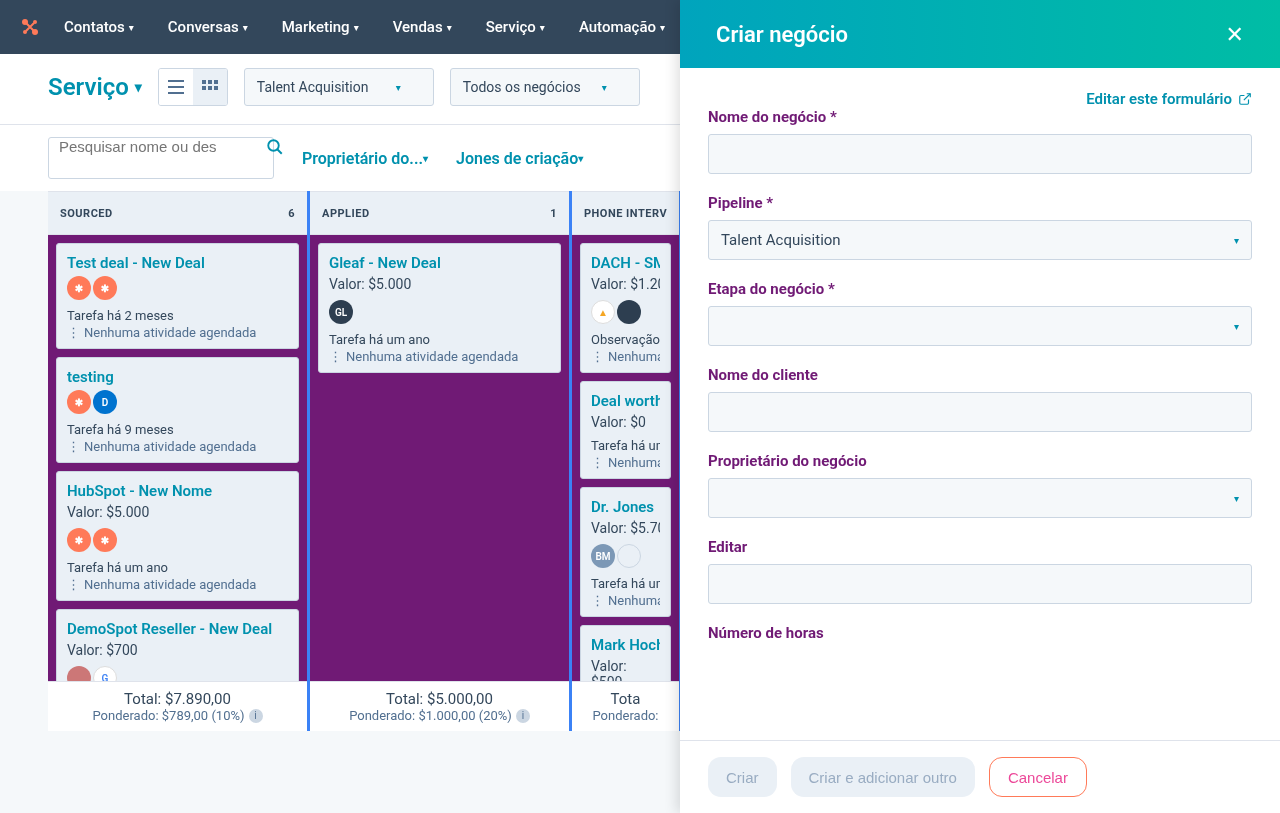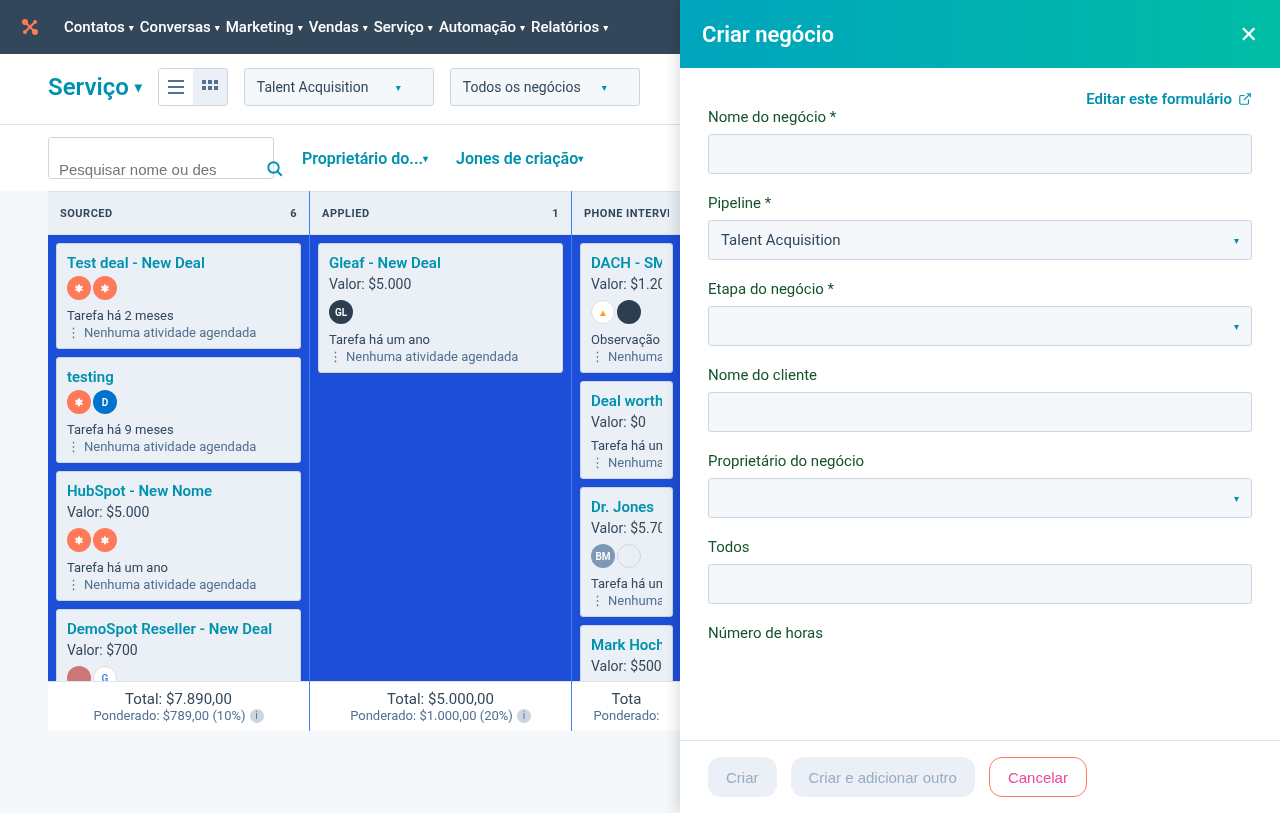--- a/index.html
+++ b/index.html
@@ -1,40 +1,40 @@
 <!DOCTYPE html>
 <html><head>
 <meta charset="utf-8">
 <style>
 *{box-sizing:border-box;margin:0;padding:0}
 body{font-family:-apple-system,BlinkMacSystemFont,"Segoe UI",Roboto,sans-serif;font-size:14px;color:#33475b;background:#f5f8fa;width:1280px;height:813px;overflow:hidden;position:relative}
 
 .topnav{height:54px;background:#33475b;display:flex;align-items:center;padding:0 16px;color:#fff}
 .logo{width:28px;height:28px;margin-right:20px;display:flex;align-items:center;justify-content:center}
 .logo svg{fill:#ff7a59}
-.nav-items{display:flex;gap:6px}
+.nav-items{display:flex;gap:34px}
 .nav-item{display:flex;align-items:center;gap:4px;cursor:pointer;font-weight:500;font-size:15px}
 .chev{font-size:10px}
 
 .hdr{background:#fff;padding:14px 48px 18px 48px;display:flex;align-items:center;gap:16px;border-bottom:1px solid #dfe3eb}
 .page-title{color:#0091ae;font-size:24px;font-weight:600;display:flex;align-items:center;gap:6px}
 .view-toggle{display:flex;border:1px solid #cbd6e2;border-radius:3px;overflow:hidden}
 .view-btn{width:34px;height:36px;display:flex;align-items:center;justify-content:center;background:#fff;cursor:pointer}
 .view-btn.active{background:#eaf0f6}
 .view-btn svg{fill:#516f90}
 .pipe-select{height:38px;border:1px solid #cbd6e2;border-radius:3px;background:#f5f8fa;padding:0 32px 0 12px;min-width:190px;display:flex;align-items:center;justify-content:space-between;cursor:pointer;gap:10px;color:#33475b}
 
 .filter-row{background:#fff;padding:12px 48px;display:flex;align-items:center;gap:28px}
-.search-wrap{display:flex;align-items:flex-end;border:1px solid #cbd6e2;border-radius:3px;height:42px;width:226px;padding:0 10px;gap:8px}
+.search-wrap{display:flex;align-items:flex-start;border:1px solid #cbd6e2;border-radius:3px;height:42px;width:226px;padding:0 10px;gap:8px}
 .search-wrap input{border:none;outline:none;flex:1;font-size:15px;background:transparent}
 .search-ico{width:32px;display:flex;align-items:center;justify-content:center}
 .filter-link{color:#0091ae;font-weight:600;display:flex;align-items:center;gap:0;cursor:pointer;font-size:16px}
 
 .board{display:flex;padding-left:48px;padding-top:0;height:540px;overflow:hidden}
-.col{width:262px;border-right:1px solid #3b82f6;display:flex;flex-direction:column;background:#1d4ed8}
+.col{width:262px;border-right:3px solid #3b82f6;display:flex;flex-direction:column;background:#701a75}
 .col-hdr{height:44px;background:#eaf0f6;border-bottom:1px solid #dfe3eb;border-top:1px solid #dfe3eb;display:flex;align-items:center;justify-content:space-between;padding:0 12px;font-size:11px;font-weight:700;letter-spacing:.5px;color:#33475b}
 .col-body{flex:1;overflow-y:auto;padding:8px}
 .card{background:#eaf0f6;border:1px solid #cbd6e2;border-radius:3px;padding:10px 10px 8px 10px;margin-bottom:8px}
 .card-title{color:#0091ae;font-weight:600;font-size:15px;margin-bottom:4px}
 .card-val{font-size:14px;margin-bottom:8px}
 .avatars{display:flex;gap:2px;margin-bottom:8px}
 .av{width:24px;height:24px;border-radius:50%;background:#516f90;display:flex;align-items:center;justify-content:center;color:#fff;font-size:10px;font-weight:600}
 .av.hs{background:#ff7a59}
 .av.dell{background:#0073cf}
 .av.g{background:#fff;border:1px solid #ddd;color:#4285f4}
@@ -42,27 +42,27 @@
 .av.yw{background:#fff;border:1px solid #ddd;color:#f5a623}
 .task-line{font-size:13px;color:#33475b;margin-bottom:2px}
 .warn-line{font-size:13px;color:#516f90}
 .warn-line::before{content:"⋮";margin-right:4px;color:#516f90}
 .col-foot{border-top:1px solid #dfe3eb;background:#fff;padding:8px 10px;text-align:center}
 .foot-total{font-size:15px}
 .foot-weighted{font-size:13px;color:#516f90;display:flex;align-items:center;justify-content:center;gap:4px}
 .info-ico{width:14px;height:14px;border-radius:50%;background:#cbd6e2;display:inline-flex;align-items:center;justify-content:center;font-size:10px}
 
 .panel{position:absolute;right:0;top:0;width:600px;height:813px;background:#fff;box-shadow:-4px 0 12px rgba(0,0,0,.12);display:flex;flex-direction:column}
-.panel-hdr{height:68px;background:linear-gradient(90deg,#00a4bd,#00bda5);display:flex;align-items:center;justify-content:space-between;padding:0 22px;color:#fff}
+.panel-hdr{height:68px;background:linear-gradient(90deg,#00a4bd,#00bda5);display:flex;align-items:center;justify-content:space-between;padding:0 36px;color:#fff}
 .panel-title{font-size:22px;font-weight:600}
 .close-x{font-size:22px;cursor:pointer;font-weight:300}
 .panel-body{flex:1;overflow-y:auto;padding:22px 28px 10px 28px}
 .edit-link{text-align:right;color:#0091ae;font-weight:600;font-size:15px;display:flex;justify-content:flex-end;align-items:center;gap:6px;cursor:pointer}
 .fld{margin-bottom:20px}
-.fld-label{font-size:15px;font-weight:400;margin-bottom:8px;color:#14532d}
+.fld-label{font-size:15px;font-weight:700;margin-bottom:8px;color:#701a75}
 .fld-input{width:100%;height:40px;border:1px solid #cbd6e2;border-radius:3px;padding:0 12px;font-size:15px;background:#f5f8fa;display:flex;align-items:center;justify-content:space-between}
 .fld-input input{border:none;outline:none;width:100%;background:transparent;font-size:15px}
 .fld-select{cursor:pointer}
 .panel-foot{border-top:1px solid #dfe3eb;padding:16px 28px;display:flex;gap:14px;background:#fff}
 .btn{height:40px;padding:0 18px;border-radius:13px;font-weight:500;font-size:15px;cursor:pointer;display:flex;align-items:center;border:none}
 .btn-disabled{background:#eaf0f6;color:#99acc2;cursor:not-allowed}
 .btn-outline{background:#fff;border:1px solid #ff7a59;color:#ec4899}
 .caret{font-size:10px;color:#0091ae}
 </style>
 </head>
@@ -329,21 +329,21 @@
         </div>
     </div>
     <div class="fld">
       <div class="fld-label">Proprietário do negócio</div>
       <div class="fld-input fld-select">
           <span></span>
           <span class="caret">▾</span>
         </div>
     </div>
     <div class="fld">
-      <div class="fld-label">Todos</div>
+      <div class="fld-label">Editar</div>
       <div class="fld-input">
           <input style="">
         </div>
     </div>
     <div class="fld">
       <div class="fld-label">Número de horas</div>
     </div>
   </div>
   <div class="panel-foot">
     <button class="btn btn-disabled">Criar</button>

